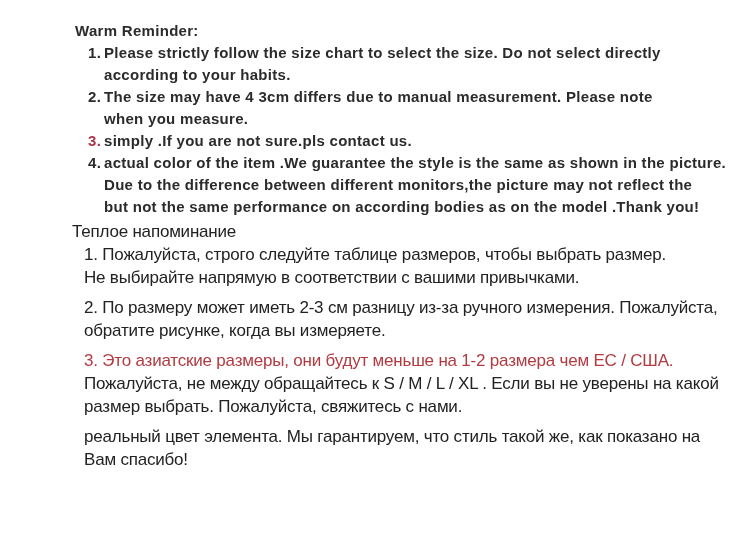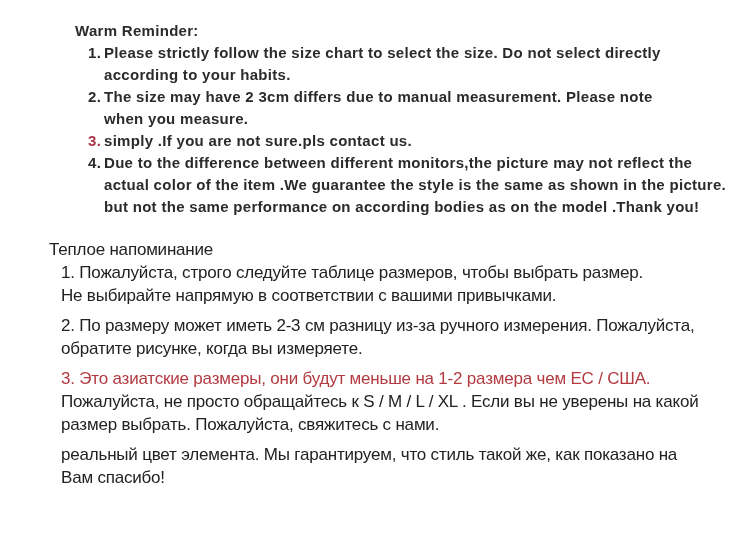--- a/index.html
+++ b/index.html
@@ -32,22 +32,22 @@
     font-weight: bold;
   }
   .en-title { white-space: nowrap; }
   .en-item { display: flex; padding-left: 13px; }
   .en-item .num { width: 16px; flex-shrink: 0; }
   .en-item .lines { flex: 1; }
   .line { white-space: nowrap; }
   .red-en { color: var(--red-en); }
   
   .ru-section {
-    margin-top: 20px;
-    padding-left: 49px;
+    margin-top: 2px;
+    padding-left: 72px;
     font-family: "Liberation Sans", "DejaVu Sans", sans-serif;
     font-size: 17px;
     line-height: 23px;
     letter-spacing: -0.2px;
     color: var(--text-ru);
   }
   .ru-title { white-space: nowrap; }
   .ru-para { padding-left: 12px; margin-top: 7px; }
   .ru-para.first { margin-top: 0; }
   .red-ru { color: var(--red-ru); }
@@ -64,58 +64,58 @@
       <span class="num">1.</span>
       <div class="lines">
         <div class="line">Please strictly follow the size chart to select the size. Do not select directly</div>
         <div class="line">according to your habits.</div>
       </div>
     </div>
 
     <div class="en-item">
       <span class="num">2.</span>
       <div class="lines">
-        <div class="line">The size may have 2 3cm differs due to manual measurement. Please note</div>
+        <div class="line">The size may have 4 3cm differs due to manual measurement. Please note</div>
         <div class="line">when you measure.</div>
       </div>
     </div>
 
     <div class="en-item">
       <span class="num red-en">3.</span>
       <div class="lines">
         <div class="line">simply .If you are not sure.pls contact us.</div>
       </div>
     </div>
 
     <div class="en-item">
       <span class="num">4.</span>
       <div class="lines">
+        <div class="line">actual color of the item .We guarantee the style is the same as shown in the picture.</div>
         <div class="line">Due to the difference between different monitors,the picture may not reflect the</div>
-        <div class="line">actual color of the item .We guarantee the style is the same as shown in the picture.</div>
         <div class="line">but not the same performance on according bodies as on the model .Thank you!</div>
       </div>
     </div>
   </section>
 
   <section class="ru-section">
     <div class="ru-title">Теплое напоминание</div>
 
     <div class="ru-para first">
       <div class="line">1. Пожалуйста, строго следуйте таблице размеров, чтобы выбрать размер.</div>
       <div class="line">Не выбирайте напрямую в соответствии с вашими привычками.</div>
     </div>
 
     <div class="ru-para">
       <div class="line">2. По размеру может иметь 2-3 см разницу из-за ручного измерения. Пожалуйста,</div>
       <div class="line">обратите рисунке, когда вы измеряете.</div>
     </div>
 
     <div class="ru-para">
       <div class="line red-ru">3. Это азиатские размеры, они будут меньше на 1-2 размера чем ЕС / США.</div>
-      <div class="line">Пожалуйста, не просто обращайтесь к S / M / L / XL . Если вы не уверены на какой</div>
+      <div class="line">Пожалуйста, не между обращайтесь к S / M / L / XL . Если вы не уверены на какой</div>
       <div class="line">размер выбрать. Пожалуйста, свяжитесь с нами.</div>
     </div>
 
     <div class="ru-para">
       <div class="line">реальный цвет элемента. Мы гарантируем, что стиль такой же, как показано на</div>
       <div class="line">Вам спасибо!</div>
     </div>
   </section>
 
 </div>

